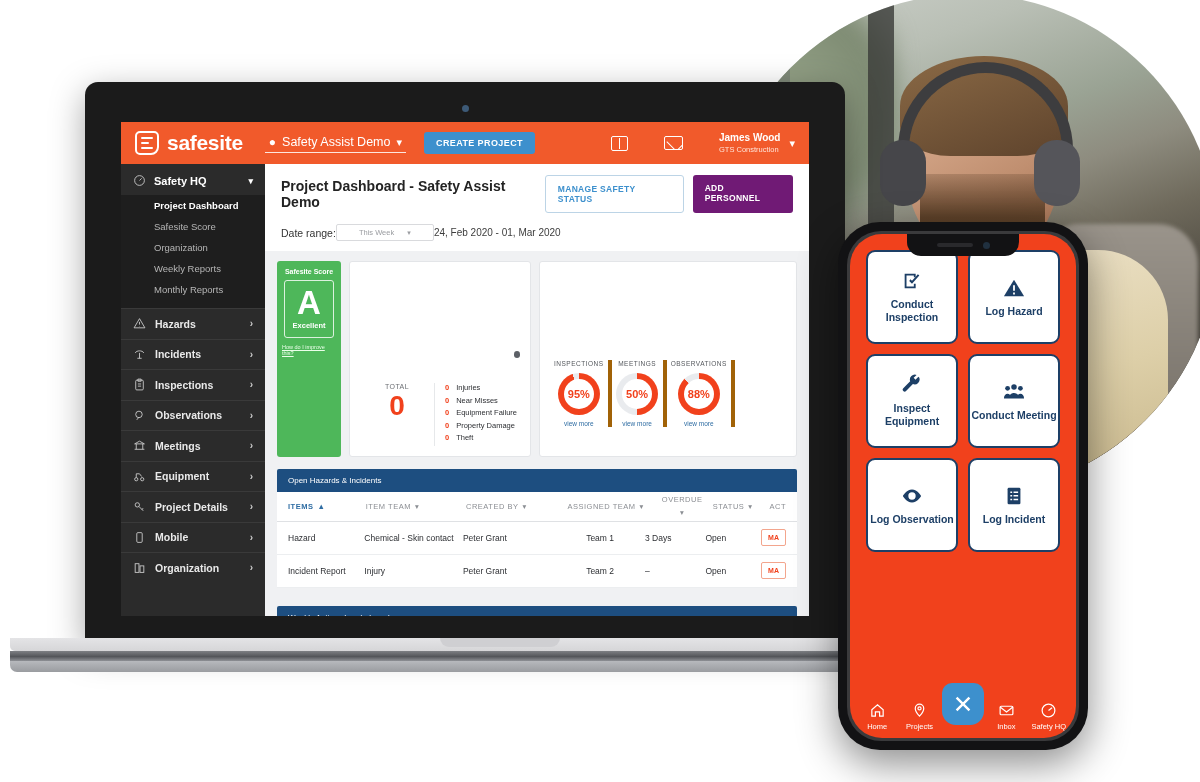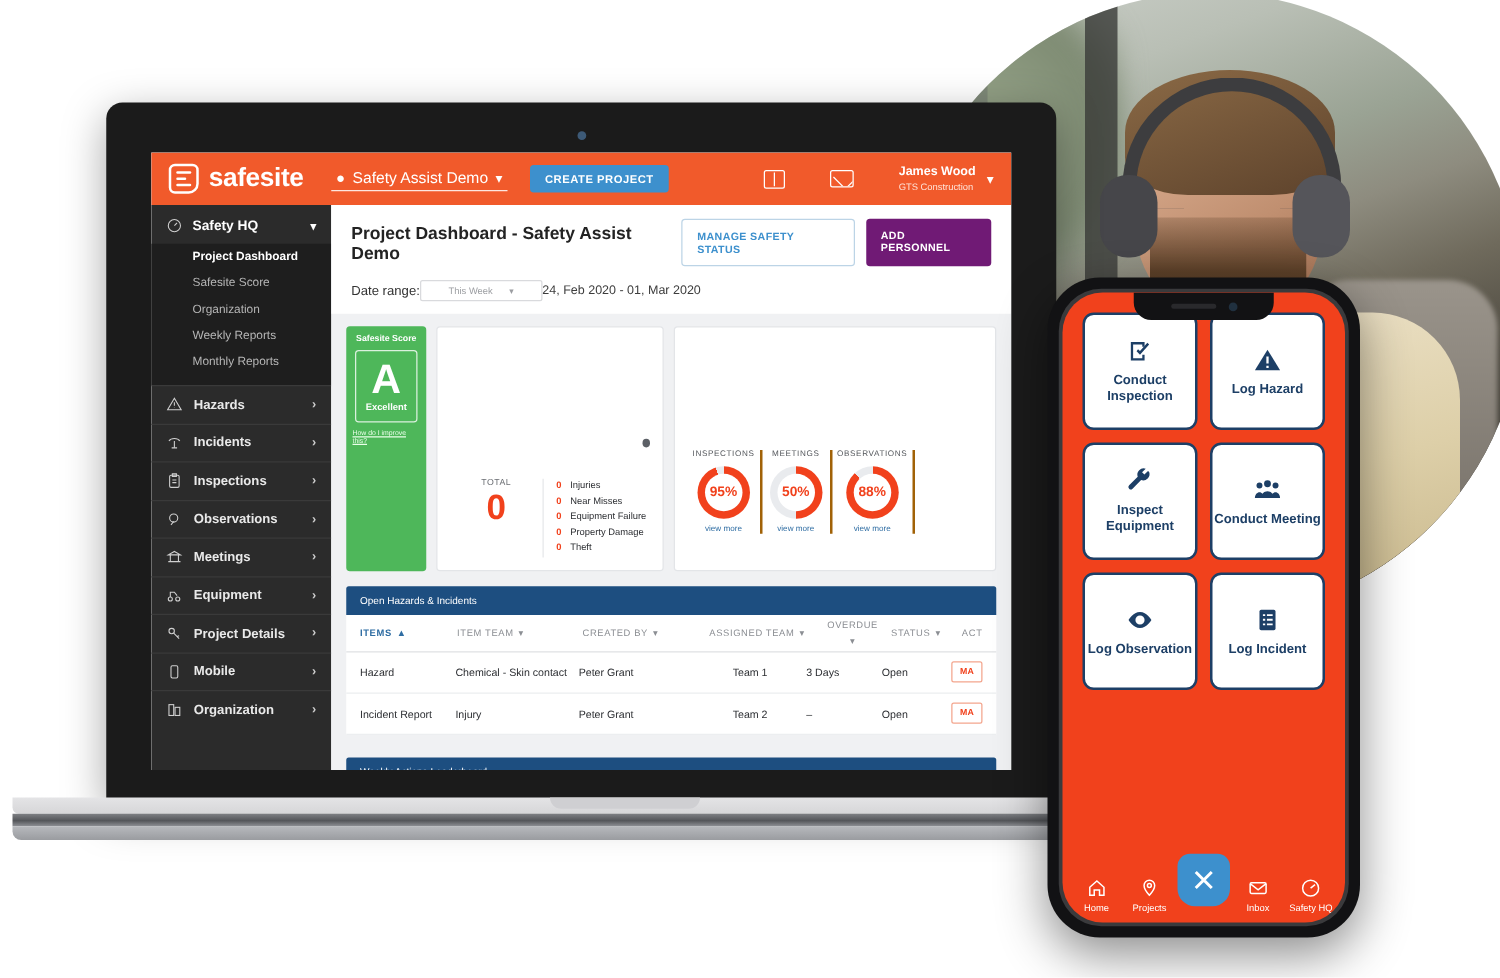--- a/index.html
+++ b/index.html
@@ -135,21 +135,21 @@
   .inc-body{ display:flex; margin-top:7px; }
   .inc-left{ width:74px; text-align:center; }
   .inc-total{ font-size:7px; color:#6c6f74; letter-spacing:.4px; }
   .inc-num{ color:#f1411c; font-size:28px; font-weight:bold; line-height:1.15; }
   .inc-list{ flex:1; border-left:1px solid #e6e8ea; padding-left:10px; }
   .inc-row{ display:flex; gap:7px; font-size:7.5px; color:#2d2f33; margin-bottom:3.5px; }
   .inc-row b{ color:#f1411c; font-weight:bold; }
 
   .wa-card{ flex:1; padding:8px 10px 8px; }
   .wa-cols{ display:flex; margin-top:6px; }
-  .wa-col{ flex:1; text-align:center; border-left:2px solid #a16207; padding:0 4px; }
+  .wa-col{ flex:1; text-align:center; border-left:4px solid #a16207; padding:0 4px; }
   .wa-col:first-child{ border-left:none; }
   .wa-lbl{ font-size:6.5px; color:#55585d; letter-spacing:.5px; }
   .ring{ width:42px; height:42px; margin:6px auto 0; border-radius:50%;
     display:flex; align-items:center; justify-content:center; position:relative; }
   .ring:after{ content:""; position:absolute; inset:6px; border-radius:50%; background:#fff; }
   .ring span{ position:relative; z-index:1; color:#f1411c; font-size:11px; font-weight:bold; }
   .wa-more{ font-size:6.5px; color:#2f6da3; margin-top:5px; cursor:pointer; }
 
   .tbl-wrap{ margin:12px 12px 0; }
   .tbl-head{ background:#1d4e80; color:#fff; font-size:8px; padding:7px 11px; border-radius:2px 2px 0 0; }

